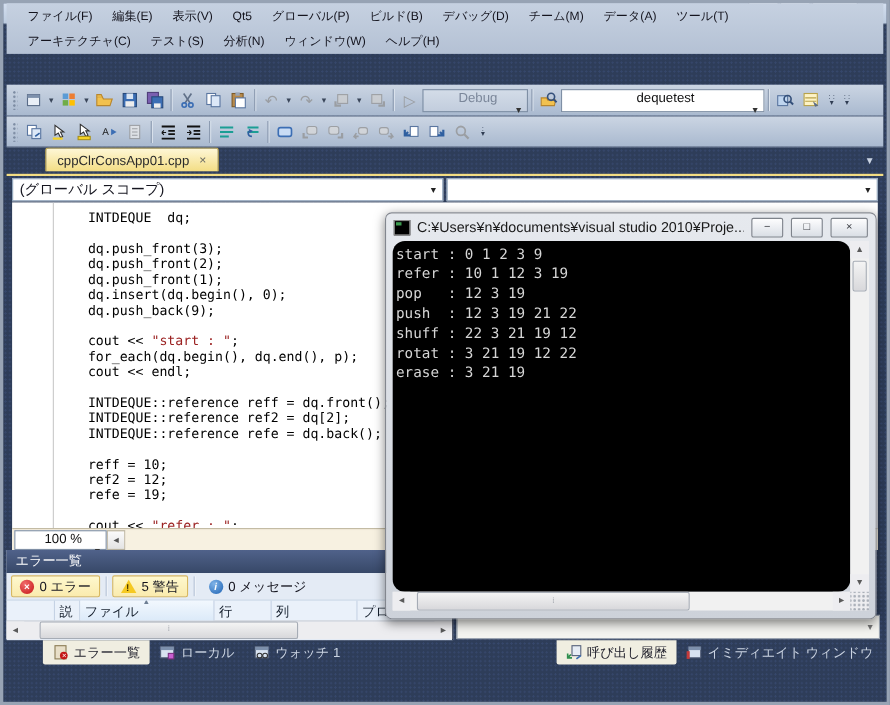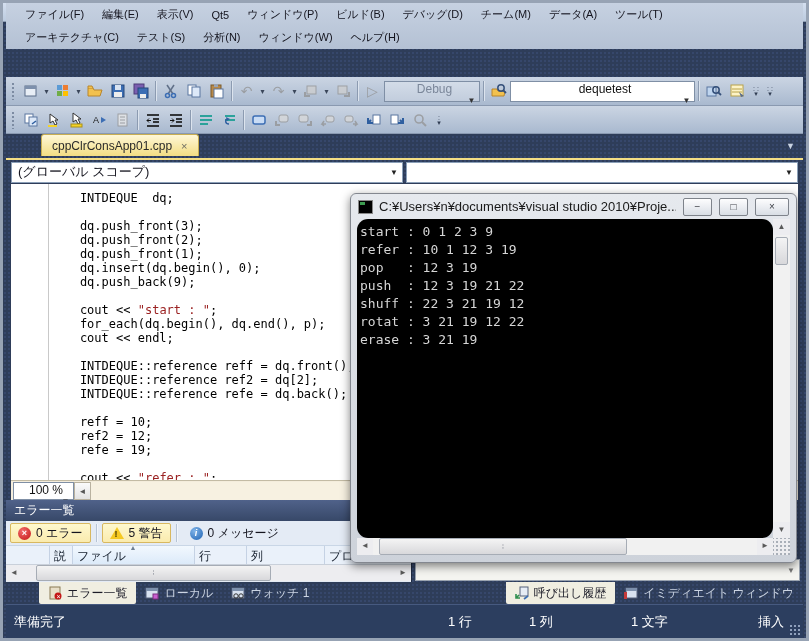--- a/index.html
+++ b/index.html
@@ -62,21 +62,21 @@
 
   
   #editor { position:absolute; top:181px; left:8px; right:8px; height:316px; background:#fff; overflow:hidden; }
   #gutter { position:absolute; left:0; top:0; width:38px; height:296px; border-right:1px solid #C9C9C9; }
   #code { position:absolute; left:40px; top:0; right:0; height:296px; overflow:hidden;
     font-family:"DejaVu Sans Mono", monospace; font-size:12px; line-height:14px; color:#000;
     white-space:pre; padding-top:7px; }
   #code .str { color:#9B2222; }
   #editor-footer { position:absolute; left:0; bottom:0; right:0; height:20px; display:flex; align-items:center;
     background:#F4EDDC; border-top:1px solid #C3BBA4; }
-  #zoom-combo { width:61px; height:18px; margin-left:2px; }
+  #zoom-combo { width:84px; height:18px; margin-left:2px; }
   .hsb-btn { width:17px; height:18px; background:linear-gradient(#FBFBFB,#E3E3E3); border:1px solid #B9B2A0;
     color:#555; font-size:8px; text-align:center; line-height:17px; }
   #editor-hsb-track { flex:1; height:18px; background:#F7F1E1; }
 
   
   #errorlist { position:absolute; left:3px; top:497px; width:406px; height:82px;
     display:flex; flex-direction:column; background:#E4EBF5; border-right:1px solid #1F2B42; }
   #el-title { height:21px; background:linear-gradient(#50628A,#374868); color:#fff; font-size:12px;
     display:flex; align-items:center; padding-left:8px; }
   #el-toolbar { height:24px; display:flex; align-items:center; gap:3px; padding:0 4px; background:#E4EBF5; }
@@ -162,21 +162,21 @@
       <div class="win-btn close">×</div>
     </div>
   </div>
 
   <div id="menubar">
     <div class="menurow" id="menu-row-1">
         <span class="menu-item">ファイル(F)</span>
         <span class="menu-item">編集(E)</span>
         <span class="menu-item">表示(V)</span>
         <span class="menu-item">Qt5</span>
-        <span class="menu-item">ウィンドウ(P)</span>
+        <span class="menu-item">グローバル(P)</span>
         <span class="menu-item">ビルド(B)</span>
         <span class="menu-item">デバッグ(D)</span>
         <span class="menu-item">チーム(M)</span>
         <span class="menu-item">データ(A)</span>
         <span class="menu-item">ツール(T)</span>
       </div>
     <div class="menurow" id="menu-row-2">
         <span class="menu-item">アーキテクチャ(C)</span>
         <span class="menu-item">テスト(S)</span>
         <span class="menu-item">分析(N)</span>
@@ -562,28 +562,20 @@
         <svg width="14" height="14">
             <rect x="2" y="2" width="11" height="10" fill="#D8E2F0" stroke="#55617A"></rect>
             <rect x="2" y="2" width="11" height="3" fill="#7D90AC"></rect>
             <rect x="0" y="6" width="3" height="7" fill="#C43A3A"></rect>
           </svg>
         </span>
       <span>イミディエイト ウィンドウ</span>
     </div>
   </div>
 
-  <div id="statusbar">
-    <span class="st" style="left:8px">準備完了</span>
-    <span class="st" style="left:442px">1 行</span>
-    <span class="st" style="left:523px">1 列</span>
-    <span class="st" style="left:625px">1 文字</span>
-    <span class="st" style="left:752px">挿入</span>
-    <span id="grip-dots"></span>
-  </div>
 
   <div id="console">
     <div id="c-title">
       <span class="c-ico"></span>
       <span class="title-text">C:¥Users¥n¥documents¥visual studio 2010¥Proje...</span>
       <span class="c-btn">−</span>
       <span class="c-btn">□</span>
       <span class="c-btn close">×</span>
     </div>
     <div id="c-body">

